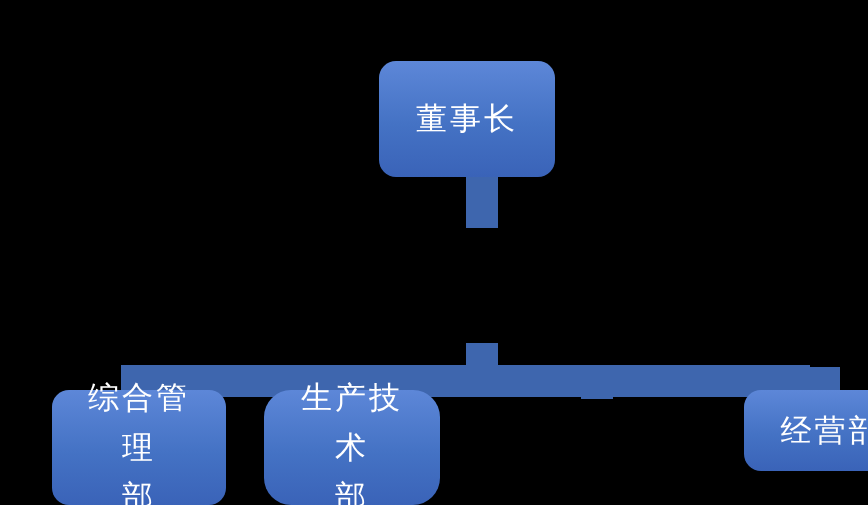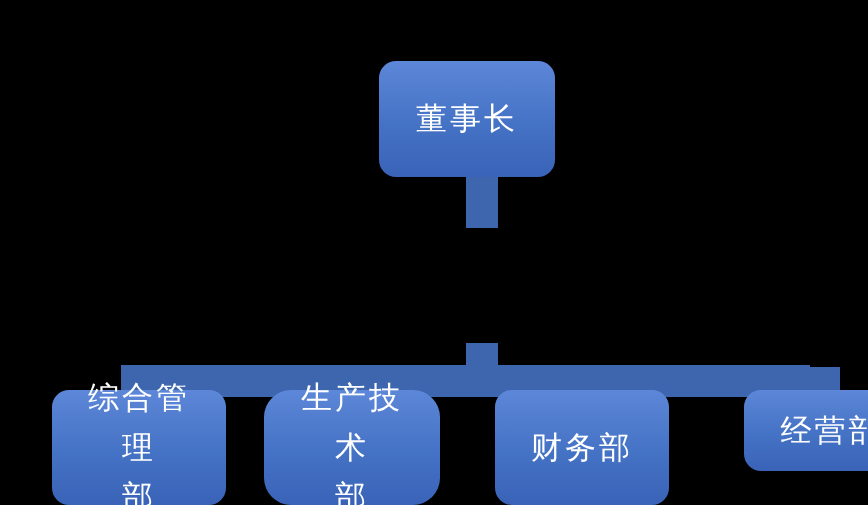--- a/index.html
+++ b/index.html
@@ -75,21 +75,18 @@
   <div class="node node-dept-admin">
     <span class="node-label">综合管理
 部</span>
   </div>
 
   <div class="node node-dept-production">
     <span class="node-label">生产技术
 部</span>
   </div>
 
-  <div class="node node-dept-finance">
-    <span class="node-label">财务部</span>
-  </div>
 
   <div class="node node-dept-business">
     <span class="node-label">经营部</span>
   </div>
 
 </div>
 
 </body></html>

